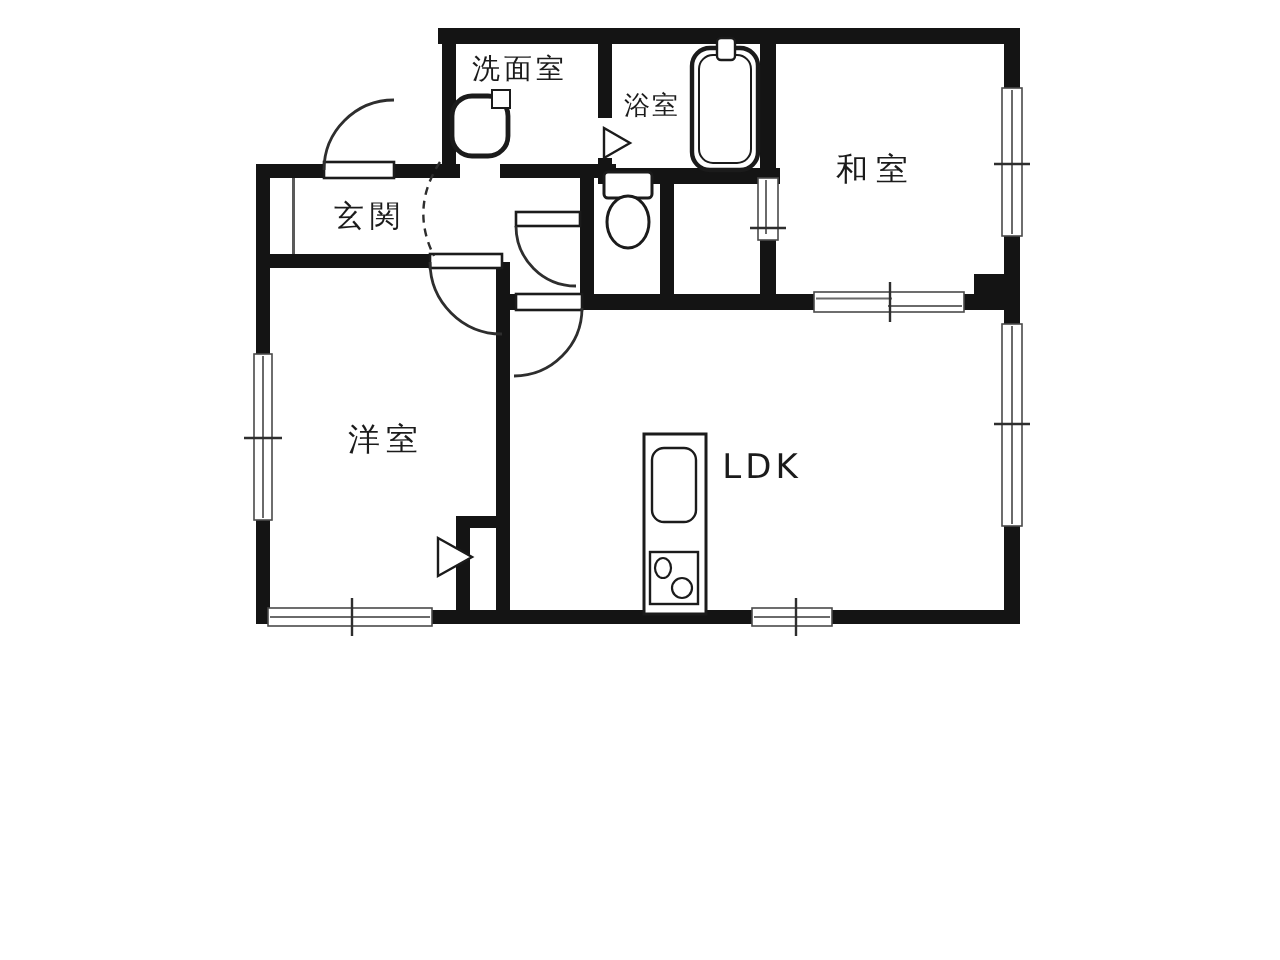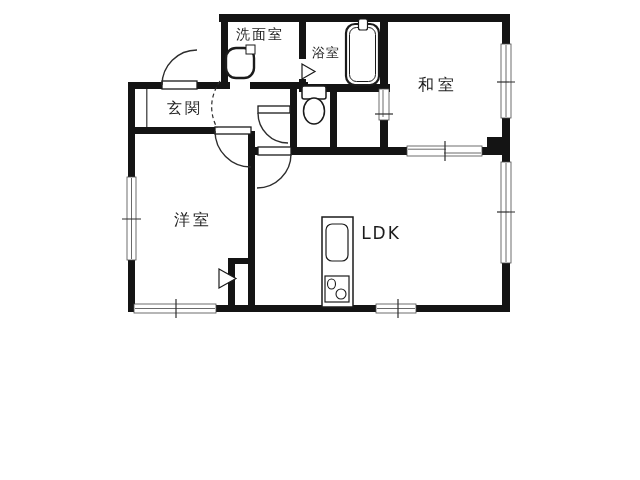--- a/index.html
+++ b/index.html
@@ -1,17 +1,17 @@
 <!DOCTYPE html>
 <html><head>
 <meta charset="utf-8">
 <style>
   html,body{margin:0;padding:0;background:#fff;}
   #screen{position:relative;width:640px;height:480px;background:#ffffff;overflow:hidden;
-          font-family:"DejaVu Sans","Liberation Sans",sans-serif;border-radius:20px;}
+          font-family:"DejaVu Sans","Liberation Sans",sans-serif;}
   svg text{font-family:"DejaVu Sans","Liberation Sans",sans-serif;fill:#1b1b1b;}
   .wall{fill:#141414;stroke:none;}
   .slot{fill:#ffffff;stroke:#4a4a4a;stroke-width:0.8;}
   .leaf{fill:#ffffff;stroke:#1b1b1b;stroke-width:1.3;}
   .arc{fill:none;stroke:#2e2e2e;stroke-width:1.4;}
   .arc.dashed{stroke-dasharray:4 3;stroke-width:1.2;}
   .fix{fill:#ffffff;stroke:#1b1b1b;}
   .tick{stroke:#2e2e2e;stroke-width:1.2;}
   .thin{stroke:#6a6a6a;stroke-width:1;}
 </style>

